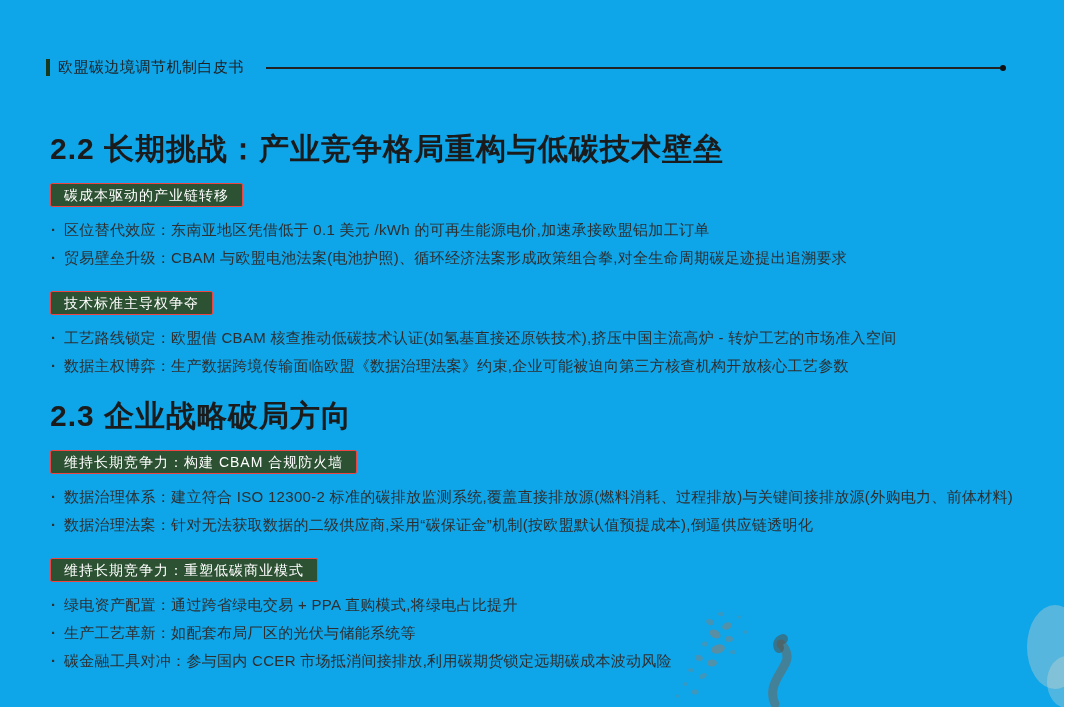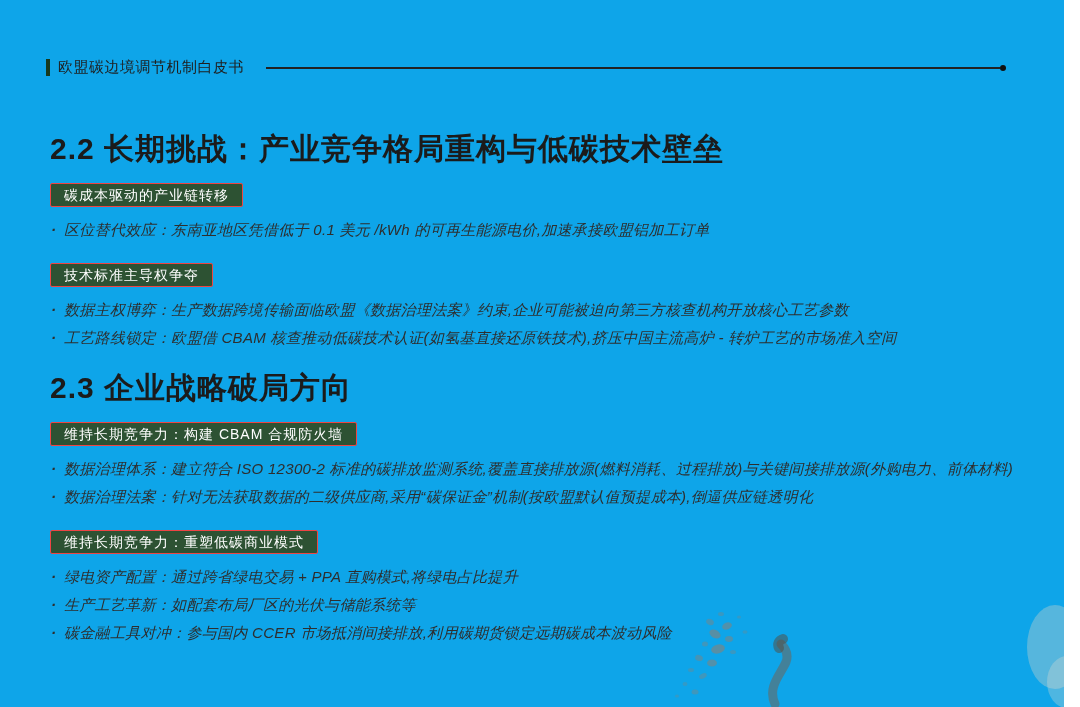--- a/index.html
+++ b/index.html
@@ -37,21 +37,21 @@
   .h23{margin-top:19px;}
   .tag-badge{
     display:inline-block;
     background:#2d5233;color:#ffffff;
     border:1px solid #ef4444;border-radius:2px;
     font-size:14px;line-height:20px;padding:1px 13px;
     letter-spacing:1px;
     margin-top:17px;
   }
   ul.bullets{
-    list-style:none;margin:9px 0 2px 0;padding:0;font-style:italic;
+    list-style:none;margin:9px 0 2px 0;padding:0;
   }
   ul.bullets li{
     position:relative;
     font-size:15px;line-height:28px;color:#2e2e2e;
     padding-left:14px;white-space:nowrap;letter-spacing:0.3px;
   }
   ul.bullets li::before{
     content:"\00B7";
     position:absolute;left:1px;top:0;color:#2e2e2e;font-weight:bold;
   }
@@ -71,26 +71,27 @@
   </div>
 
   <div class="content">
 
     
     <h2 class="section-heading">2.2 长期挑战：产业竞争格局重构与低碳技术壁垒</h2>
 
     <div class="tag-badge">碳成本驱动的产业链转移</div>
     <ul class="bullets">
       <li>区位替代效应：东南亚地区凭借低于 0.1 美元 /kWh 的可再生能源电价,加速承接欧盟铝加工订单</li>
+      <li>贸易壁垒升级：CBAM 与欧盟电池法案(电池护照)、循环经济法案形成政策组合拳,对全生命周期碳足迹提出追溯要求</li>
     </ul>
 
     <div class="tag-badge">技术标准主导权争夺</div>
     <ul class="bullets">
+      <li>工艺路线锁定：欧盟借 CBAM 核查推动低碳技术认证(如氢基直接还原铁技术),挤压中国主流高炉 - 转炉工艺的市场准入空间</li>
       <li>数据主权博弈：生产数据跨境传输面临欧盟《数据治理法案》约束,企业可能被迫向第三方核查机构开放核心工艺参数</li>
-      <li>工艺路线锁定：欧盟借 CBAM 核查推动低碳技术认证(如氢基直接还原铁技术),挤压中国主流高炉 - 转炉工艺的市场准入空间</li>
     </ul>
 
     
     <h2 class="section-heading h23">2.3 企业战略破局方向</h2>
 
     <div class="tag-badge">维持长期竞争力：构建 CBAM 合规防火墙</div>
     <ul class="bullets">
       <li>数据治理体系：建立符合 ISO 12300-2 标准的碳排放监测系统,覆盖直接排放源(燃料消耗、过程排放)与关键间接排放源(外购电力、前体材料)</li>
       <li>数据治理法案：针对无法获取数据的二级供应商,采用“碳保证金”机制(按欧盟默认值预提成本),倒逼供应链透明化</li>
     </ul>

